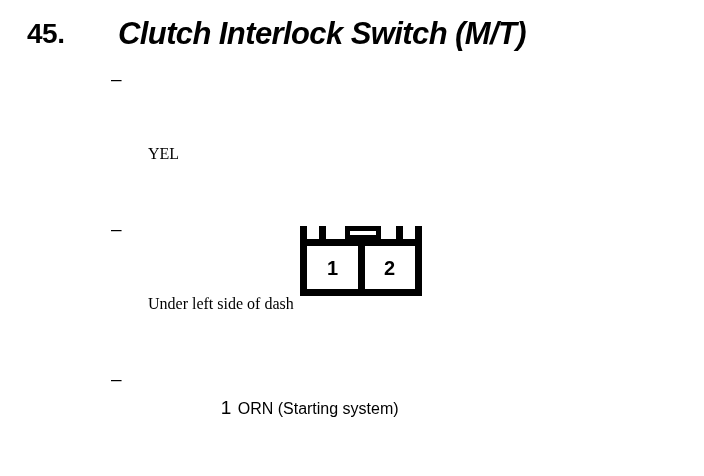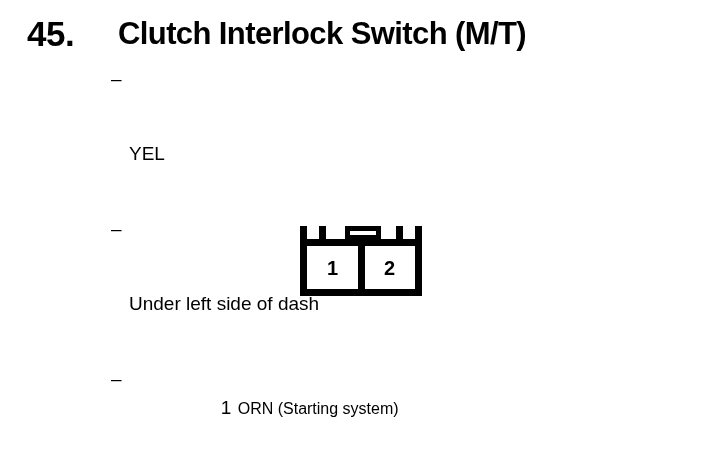--- a/index.html
+++ b/index.html
@@ -15,35 +15,36 @@
     overflow: hidden;
     font-family: "Liberation Sans", sans-serif;
     color: #000000;
   }
 
   
   .header-num {
     position: absolute;
     left: 27px;
     top: 16px;
-    font-size: 35px;
+    font-size: 28px;
     font-weight: bold;
     letter-spacing: -0.5px;
     line-height: 36px;
     white-space: pre;
   }
   .header-title {
     position: absolute;
     left: 118px;
     top: 15px;
     font-size: 31px;
     font-weight: bold;
     letter-spacing: -0.6px;
     line-height: 38px;
     white-space: pre;
+    font-style: italic;
   }
 
   
   .bullets {
     position: absolute;
     left: 111px;
     top: 66px;
     width: 540px;
   }
   .bullet-row {
@@ -55,24 +56,25 @@
   }
   .bullet-dash {
     position: absolute;
     left: 0px;
     top: 0px;
     font-size: 19px;
     line-height: 25px;
   }
   .bullet-text {
     display: block;
-    margin-left: 18px;
-    font-size: 19px;
+    margin-left: 37px;
+    font-size: 16px;
     line-height: 25px;
     white-space: pre;
+    font-family: Liberation Serif, serif;
   }
 
   
   .connector {
     position: absolute;
     left: 300px;
     top: 226px;
     width: 122px;
     height: 70px;
   }

